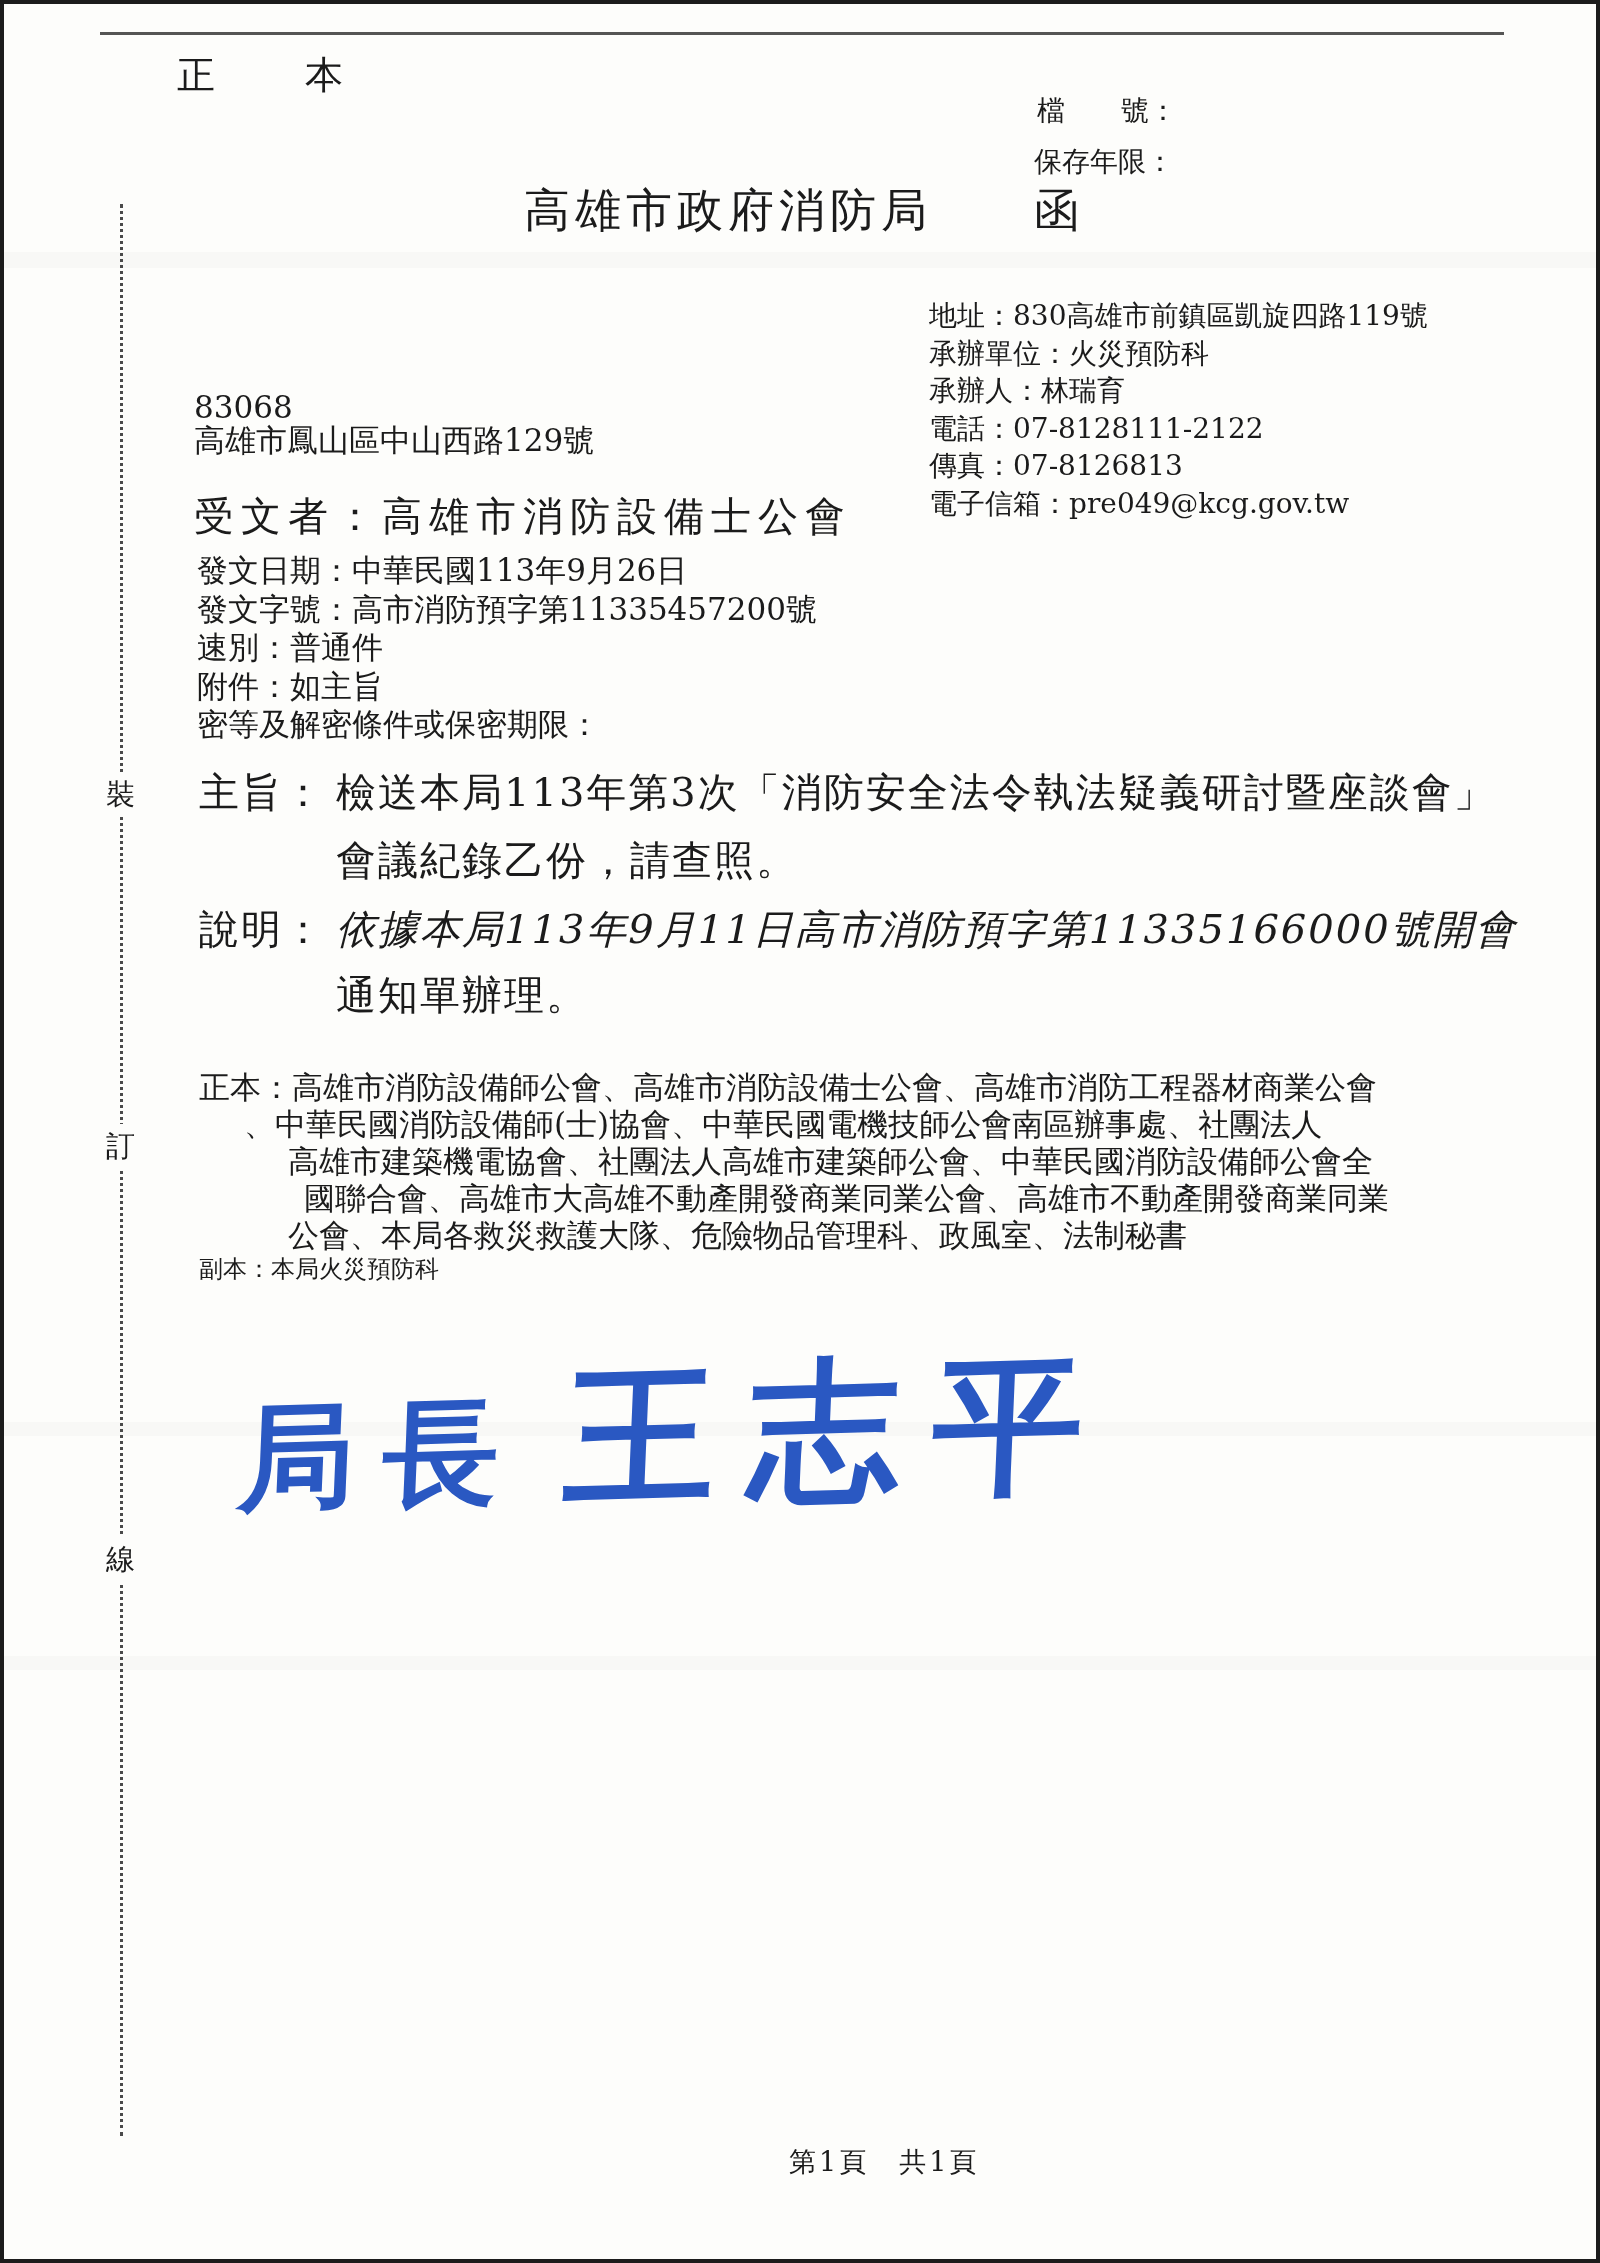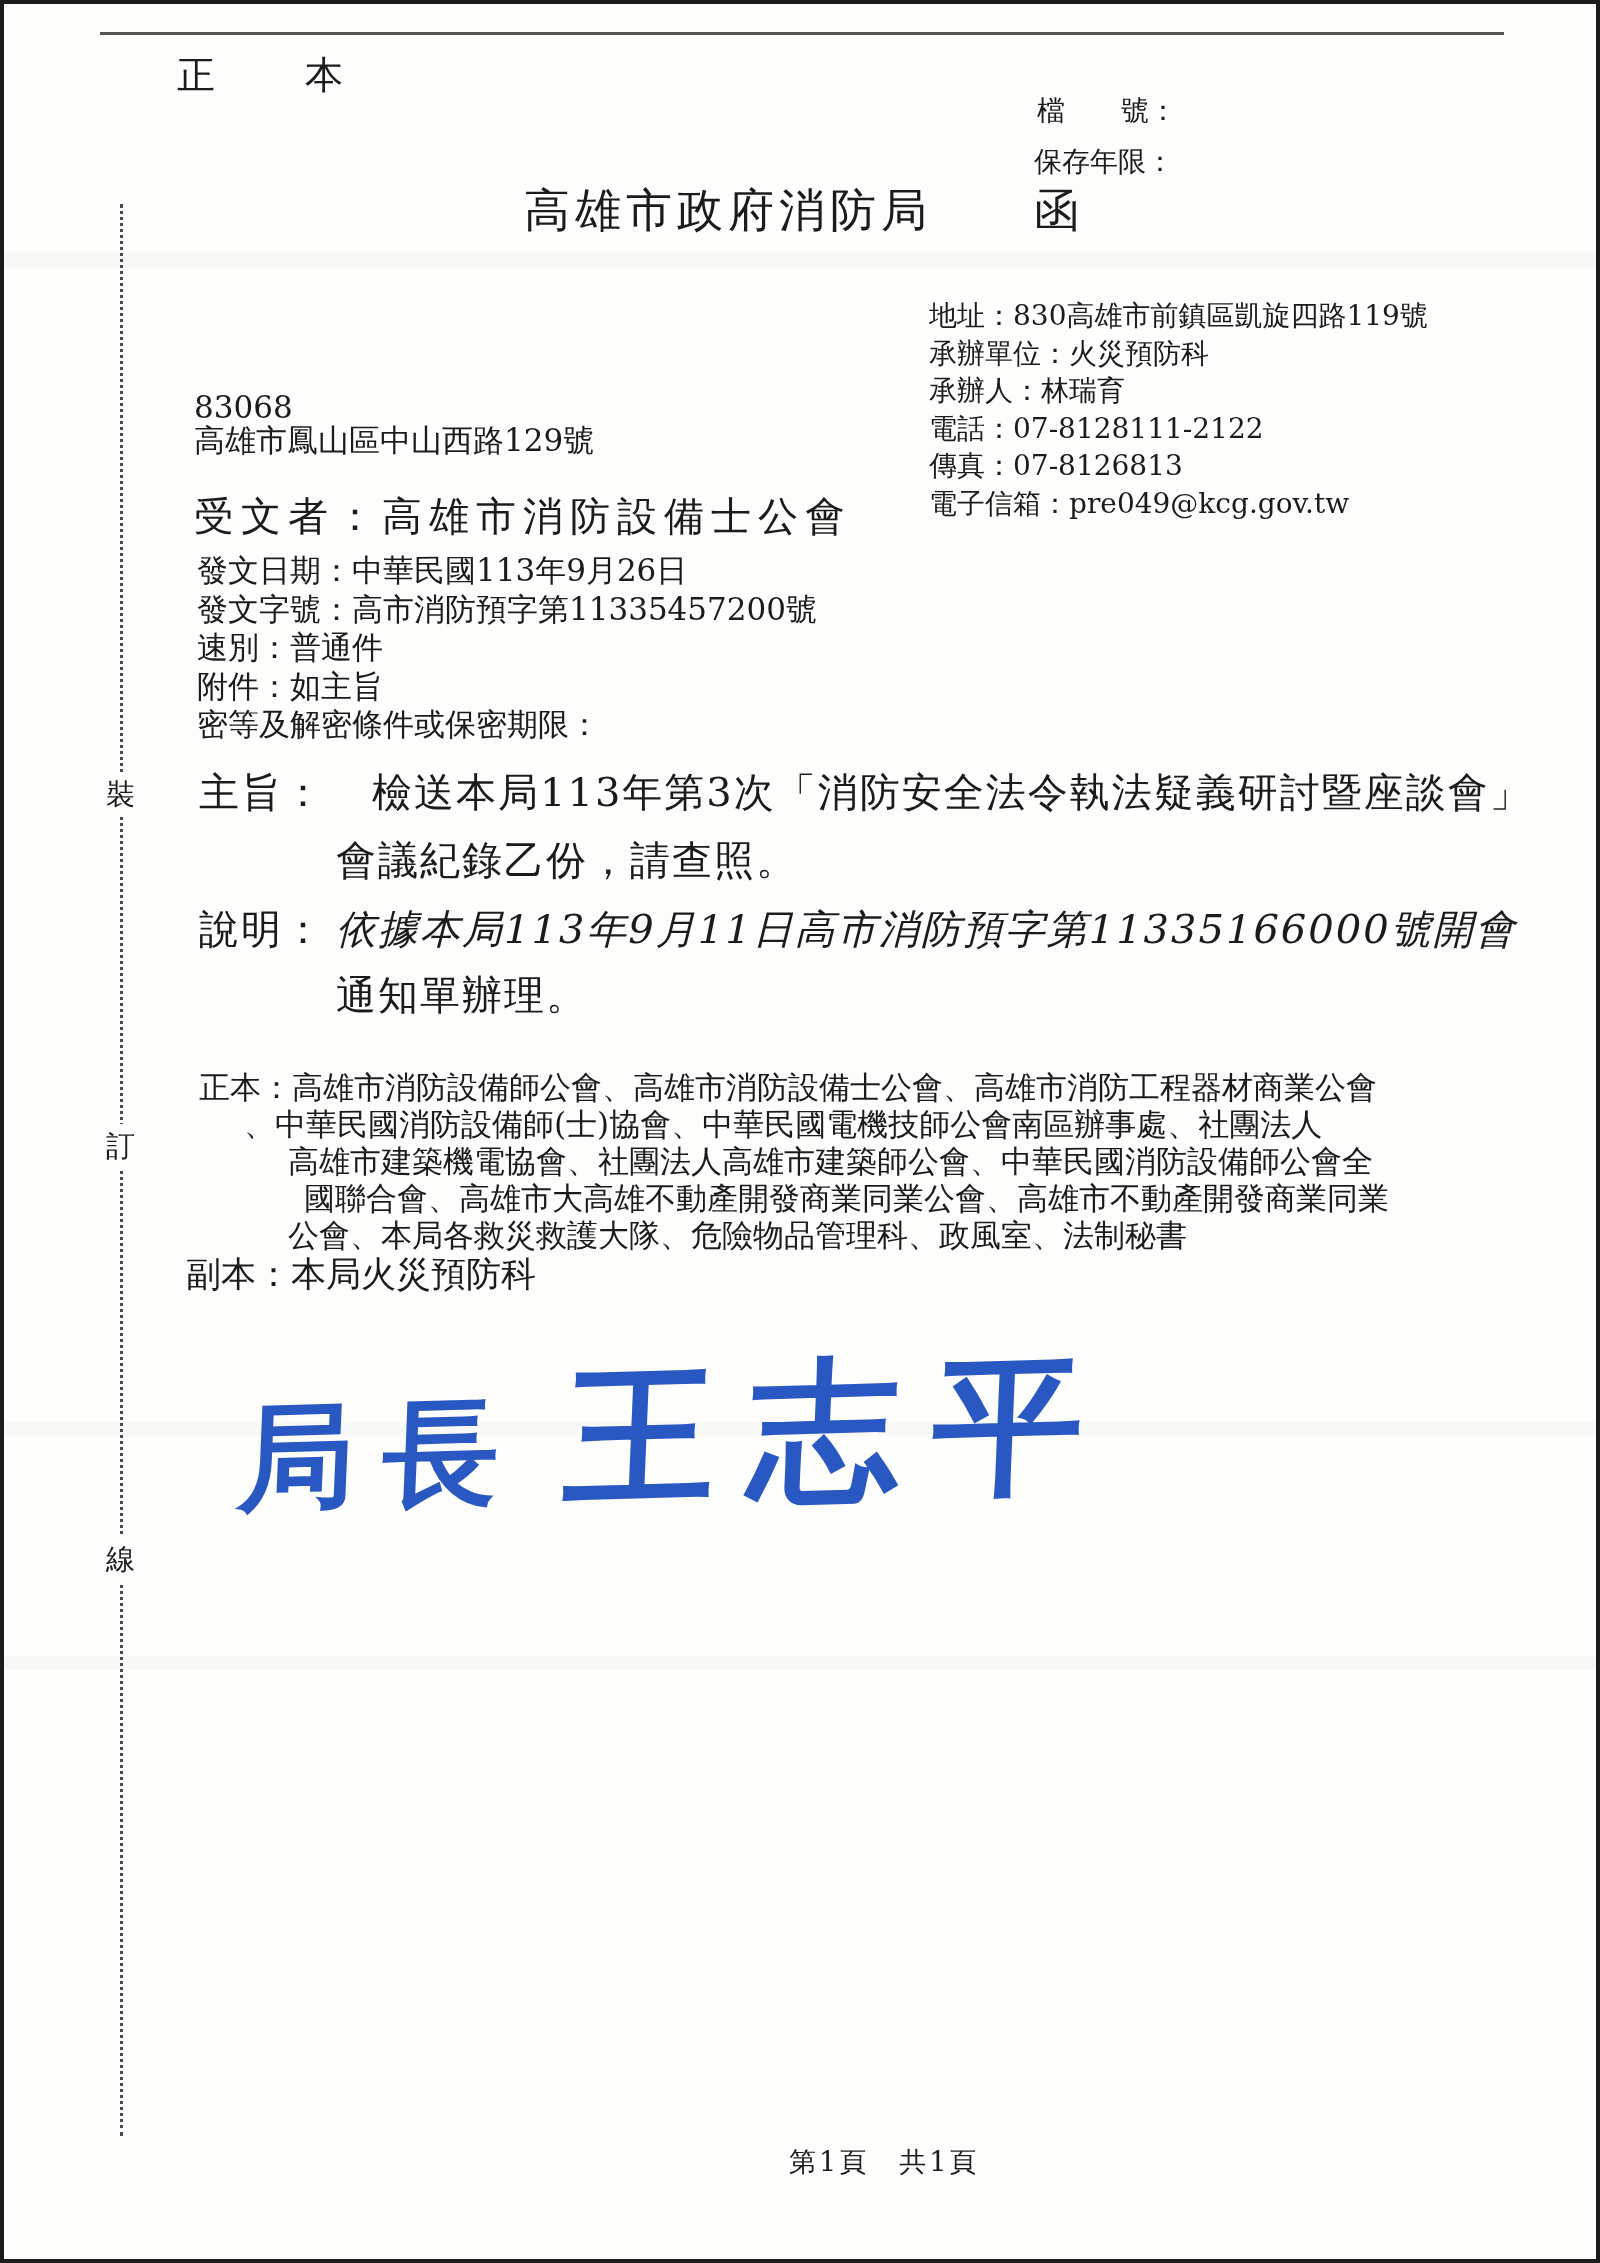--- a/index.html
+++ b/index.html
@@ -28,34 +28,34 @@
 
   .zip{left:190px;top:388px;font-size:31px;}
   .recv-addr{left:190px;top:421px;font-size:31px;}
   .recipient{left:190px;top:492px;font-size:40px;letter-spacing:7px;}
 
   .meta{left:193px;top:547px;font-size:31px;}
   .meta div{line-height:38.5px;}
 
   .big{font-size:40px;letter-spacing:2px;}
   .subject-label{left:195px;top:768px;}
-  .subject-line1{left:332px;top:768px;margin-left:36px;}
+  .subject-line1{left:332px;top:768px;}
   .subject-line2{left:332px;top:836px;}
   .explain-label{left:195px;top:905px;}
   .explain-line1{left:332px;top:905px;font-style:italic;}
   .explain-line2{left:332px;top:971px;}
 
   .cc{font-size:31px;}
   .cc-label{left:195px;top:1068px;}
   .cc-l1{left:288px;top:1068px;}
   .cc-l2{left:240px;top:1105px;}
   .cc-l3{left:284px;top:1142px;}
   .cc-l4{left:284px;top:1179px;margin-left:16px;}
   .cc-l5{left:284px;top:1216px;}
-  .copy-line{left:182px;top:1253px;font-size:35px;}
+  .copy-line{left:195px;top:1253px;font-size:24px;}
 
   .signature{
     left:235px;top:1355px;
     transform:rotate(-1.6deg) skewX(-4deg);
     font-weight:bold;
     white-space:nowrap;
   }
   .sig-title{font-size:116px;letter-spacing:28px;}
   .sig-name{font-size:150px;letter-spacing:34px;margin-left:38px;}
 

